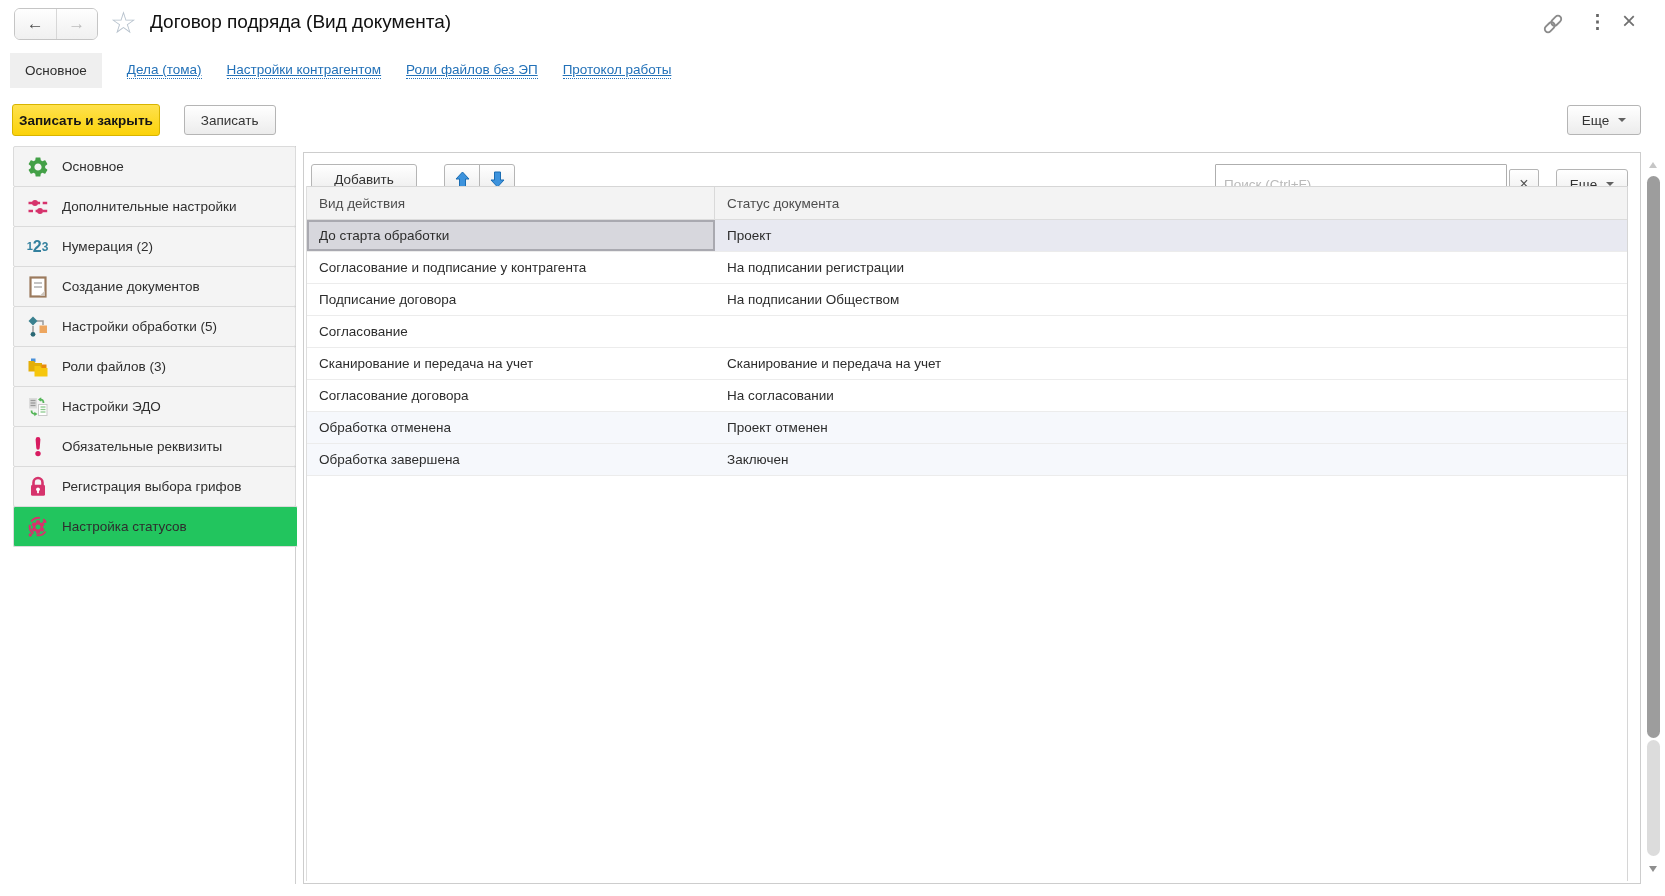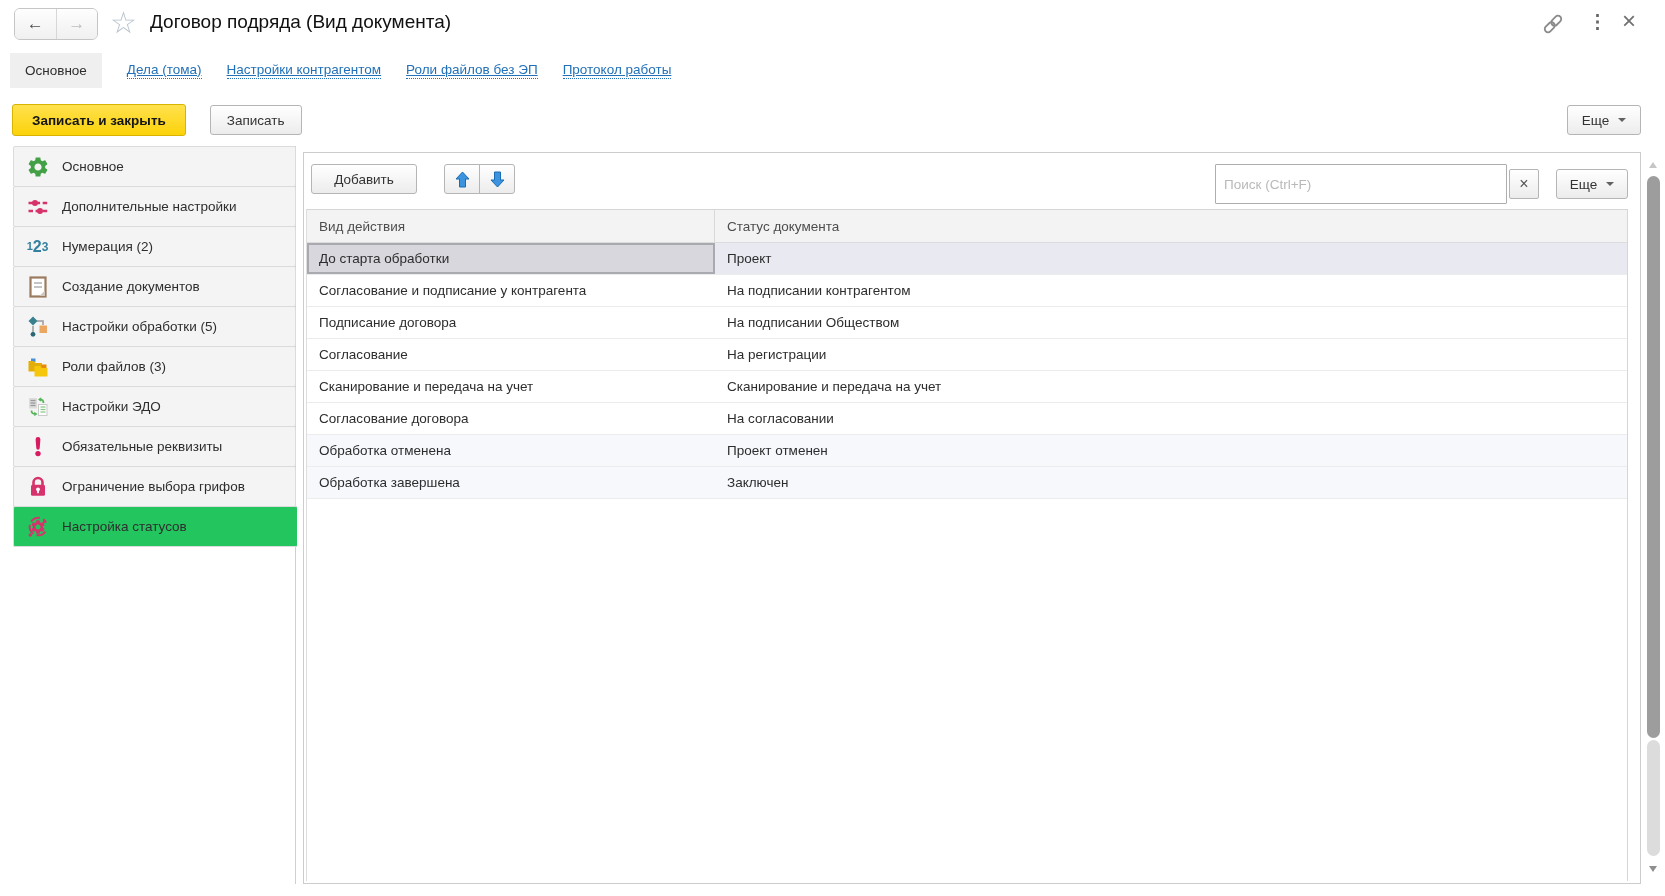--- a/index.html
+++ b/index.html
@@ -24,21 +24,21 @@
   .tab-active{background:#efefef;padding:10px 15px;font-size:13.5px;color:#2e2e2e;cursor:default;}
   .tab-link{font-size:13.5px;color:#2271b8;text-decoration:underline;border-bottom:1px dotted #2271b8;
             padding-bottom:1px;cursor:pointer;}
 
   
   .btn{height:30px;border:1px solid #b5b5b5;border-radius:3px;background:linear-gradient(#ffffff,#ececec);
        font-size:13.5px;color:#333;display:inline-flex;align-items:center;justify-content:center;
        padding:0 16px;cursor:pointer;white-space:nowrap;}
   .cmdrow{position:absolute;left:12px;top:104px;display:flex;gap:24px;align-items:center;}
   .btn-yellow{height:32px;background:linear-gradient(#ffe14d,#fbd20a);border:1px solid #d8b400;
-              font-weight:bold;color:#151515;padding:0 19px;}
+              font-weight:bold;color:#151515;padding:0 6px;}
   .btn-more-top{position:absolute;left:1567px;top:105px;width:74px;}
   .caret{width:0;height:0;border-left:4px solid transparent;border-right:4px solid transparent;
          border-top:4px solid #616161;margin-left:9px;display:inline-block;}
 
   
   .v-divider{position:absolute;left:295px;top:146px;width:1px;height:738px;background:#cfcfcf;}
   .sidebar{position:absolute;left:13px;top:146px;width:283px;z-index:2;}
   .sb-item{height:41px;display:flex;align-items:center;gap:11px;padding-left:10px;background:#f4f4f4;
            border:1px solid #dbdbdb;margin-top:-1px;border-radius:2px;font-size:13.5px;color:#2e2e2e;
            cursor:pointer;position:relative;}
@@ -61,21 +61,21 @@
   .tb-right{position:absolute;right:12px;top:11px;display:flex;align-items:center;}
   .search-input{width:292px;height:40px;border:1px solid #aeaeae;border-radius:1px;padding:0 8px;
                 font-size:13.5px;color:#333;font-family:"Liberation Sans",sans-serif;}
   .search-input::placeholder{color:#b9b9b9;}
   .search-clear{width:30px;height:30px;border:1px solid #b5b5b5;border-radius:2px;margin-left:2px;
                 background:linear-gradient(#fff,#ececec);display:flex;align-items:center;justify-content:center;
                 font-size:16px;color:#555;cursor:pointer;}
   .btn-more-tb{width:72px;margin-left:17px;}
 
   
-  .grid{position:absolute;left:2px;top:56px;width:1322px;bottom:2px;
+  .grid{position:absolute;left:2px;top:33px;width:1322px;bottom:2px;
         border-left:1px solid #dedede;border-right:1px solid #d6d6d6;background:#fff;}
   .thead{height:34px;display:flex;background:#f3f3f3;border-top:1px solid #d6d6d6;border-bottom:1px solid #dcdcdc;}
   .th{font-size:13.5px;color:#4d4d4d;display:flex;align-items:center;padding-left:12px;}
   .th1{width:408px;border-right:1px solid #d9d9d9;}
   .th2{flex:1;}
   .tr{height:32px;display:flex;border-bottom:1px solid #ececec;font-size:13.5px;color:#2d2d2d;cursor:pointer;}
   .td{display:flex;align-items:center;padding-left:12px;overflow:hidden;white-space:nowrap;}
   .td1{width:408px;}
   .td2{flex:1;}
   .tr.selected{background:#e8e9f1;}
@@ -239,21 +239,21 @@
 
   <div class="sb-item">
     <span class="sb-ico">
       <svg width="24" height="24" viewBox="0 0 24 24">
         <path d="M7.5 10 V7.5 a4.5 4.5 0 0 1 9 0 V10" fill="none" stroke="#d6336c" stroke-width="2.6"></path>
         <rect x="5" y="9.8" width="14" height="11" rx="1.5" fill="#d6336c"></rect>
         <circle cx="12" cy="14.3" r="1.9" fill="#fff"></circle>
         <rect x="11.1" y="15" width="1.8" height="3.2" fill="#fff"></rect>
       </svg>
     </span>
-    <span>Ограничение выбора грифов</span>
+    <span>Регистрация выбора грифов</span>
   </div>
 
   <div class="sb-item selected">
     <span class="sb-ico">
       <svg width="24" height="24" viewBox="0 0 24 24">
         <path d="M19.5 16.5 A8.7 8.7 0 1 1 19.8 7" fill="none" stroke="#d6336c" stroke-width="2" stroke-dasharray="10 3.5"></path>
         <path d="M17.6 4.2 L20.8 7.6 L16.4 8.4 Z" fill="#d6336c"></path>
         <circle cx="4.3" cy="20" r="1.7" fill="#d6336c"></circle>
         <g transform="translate(3.6,3.6) scale(0.7)">
             <use href="#gearp" fill="#d6336c"></use>
@@ -294,29 +294,28 @@
     <div class="thead">
       <div class="th th1">Вид действия</div>
       <div class="th th2">Статус документа</div>
     </div>
     <div class="tr selected">
       <div class="td td1">До старта обработки</div>
       <div class="td td2">Проект</div>
     </div>
     <div class="tr">
       <div class="td td1">Согласование и подписание у контрагента</div>
-      <div class="td td2">На подписании контрагентом</div>
+      <div class="td td2">На подписании регистрации</div>
     </div>
     <div class="tr">
       <div class="td td1">Подписание договора</div>
       <div class="td td2">На подписании Обществом</div>
     </div>
     <div class="tr">
       <div class="td td1">Согласование</div>
-      <div class="td td2">На регистрации</div>
     </div>
     <div class="tr">
       <div class="td td1">Сканирование и передача на учет</div>
       <div class="td td2">Сканирование и передача на учет</div>
     </div>
     <div class="tr">
       <div class="td td1">Согласование договора</div>
       <div class="td td2">На согласовании</div>
     </div>
     <div class="tr tinted">

